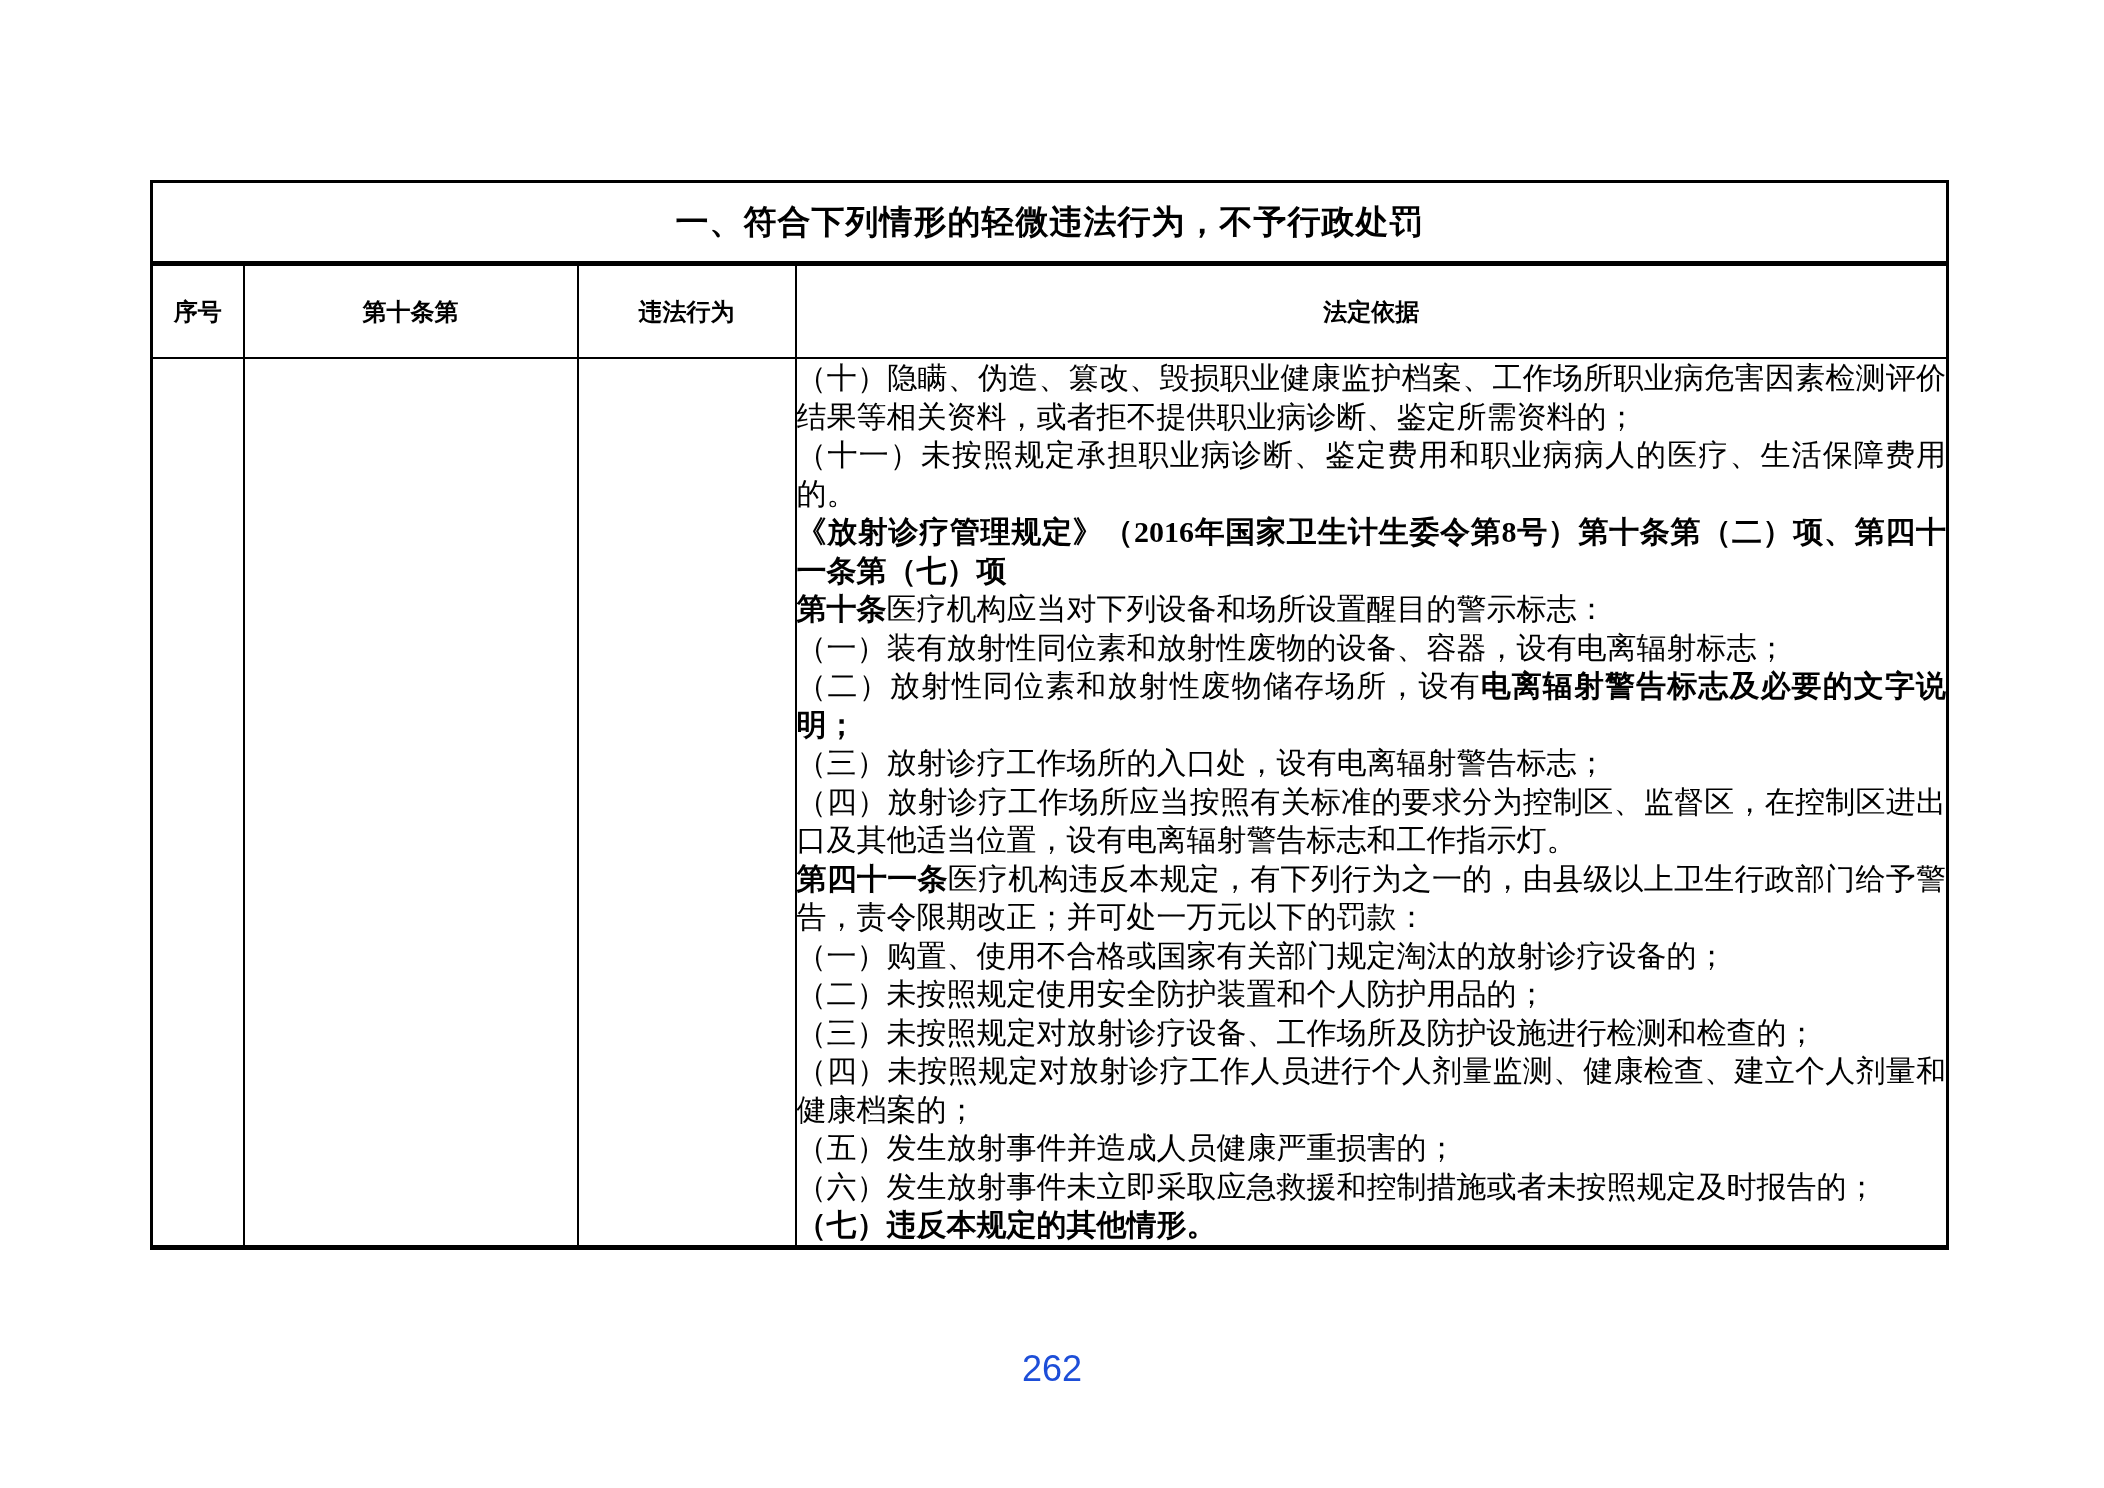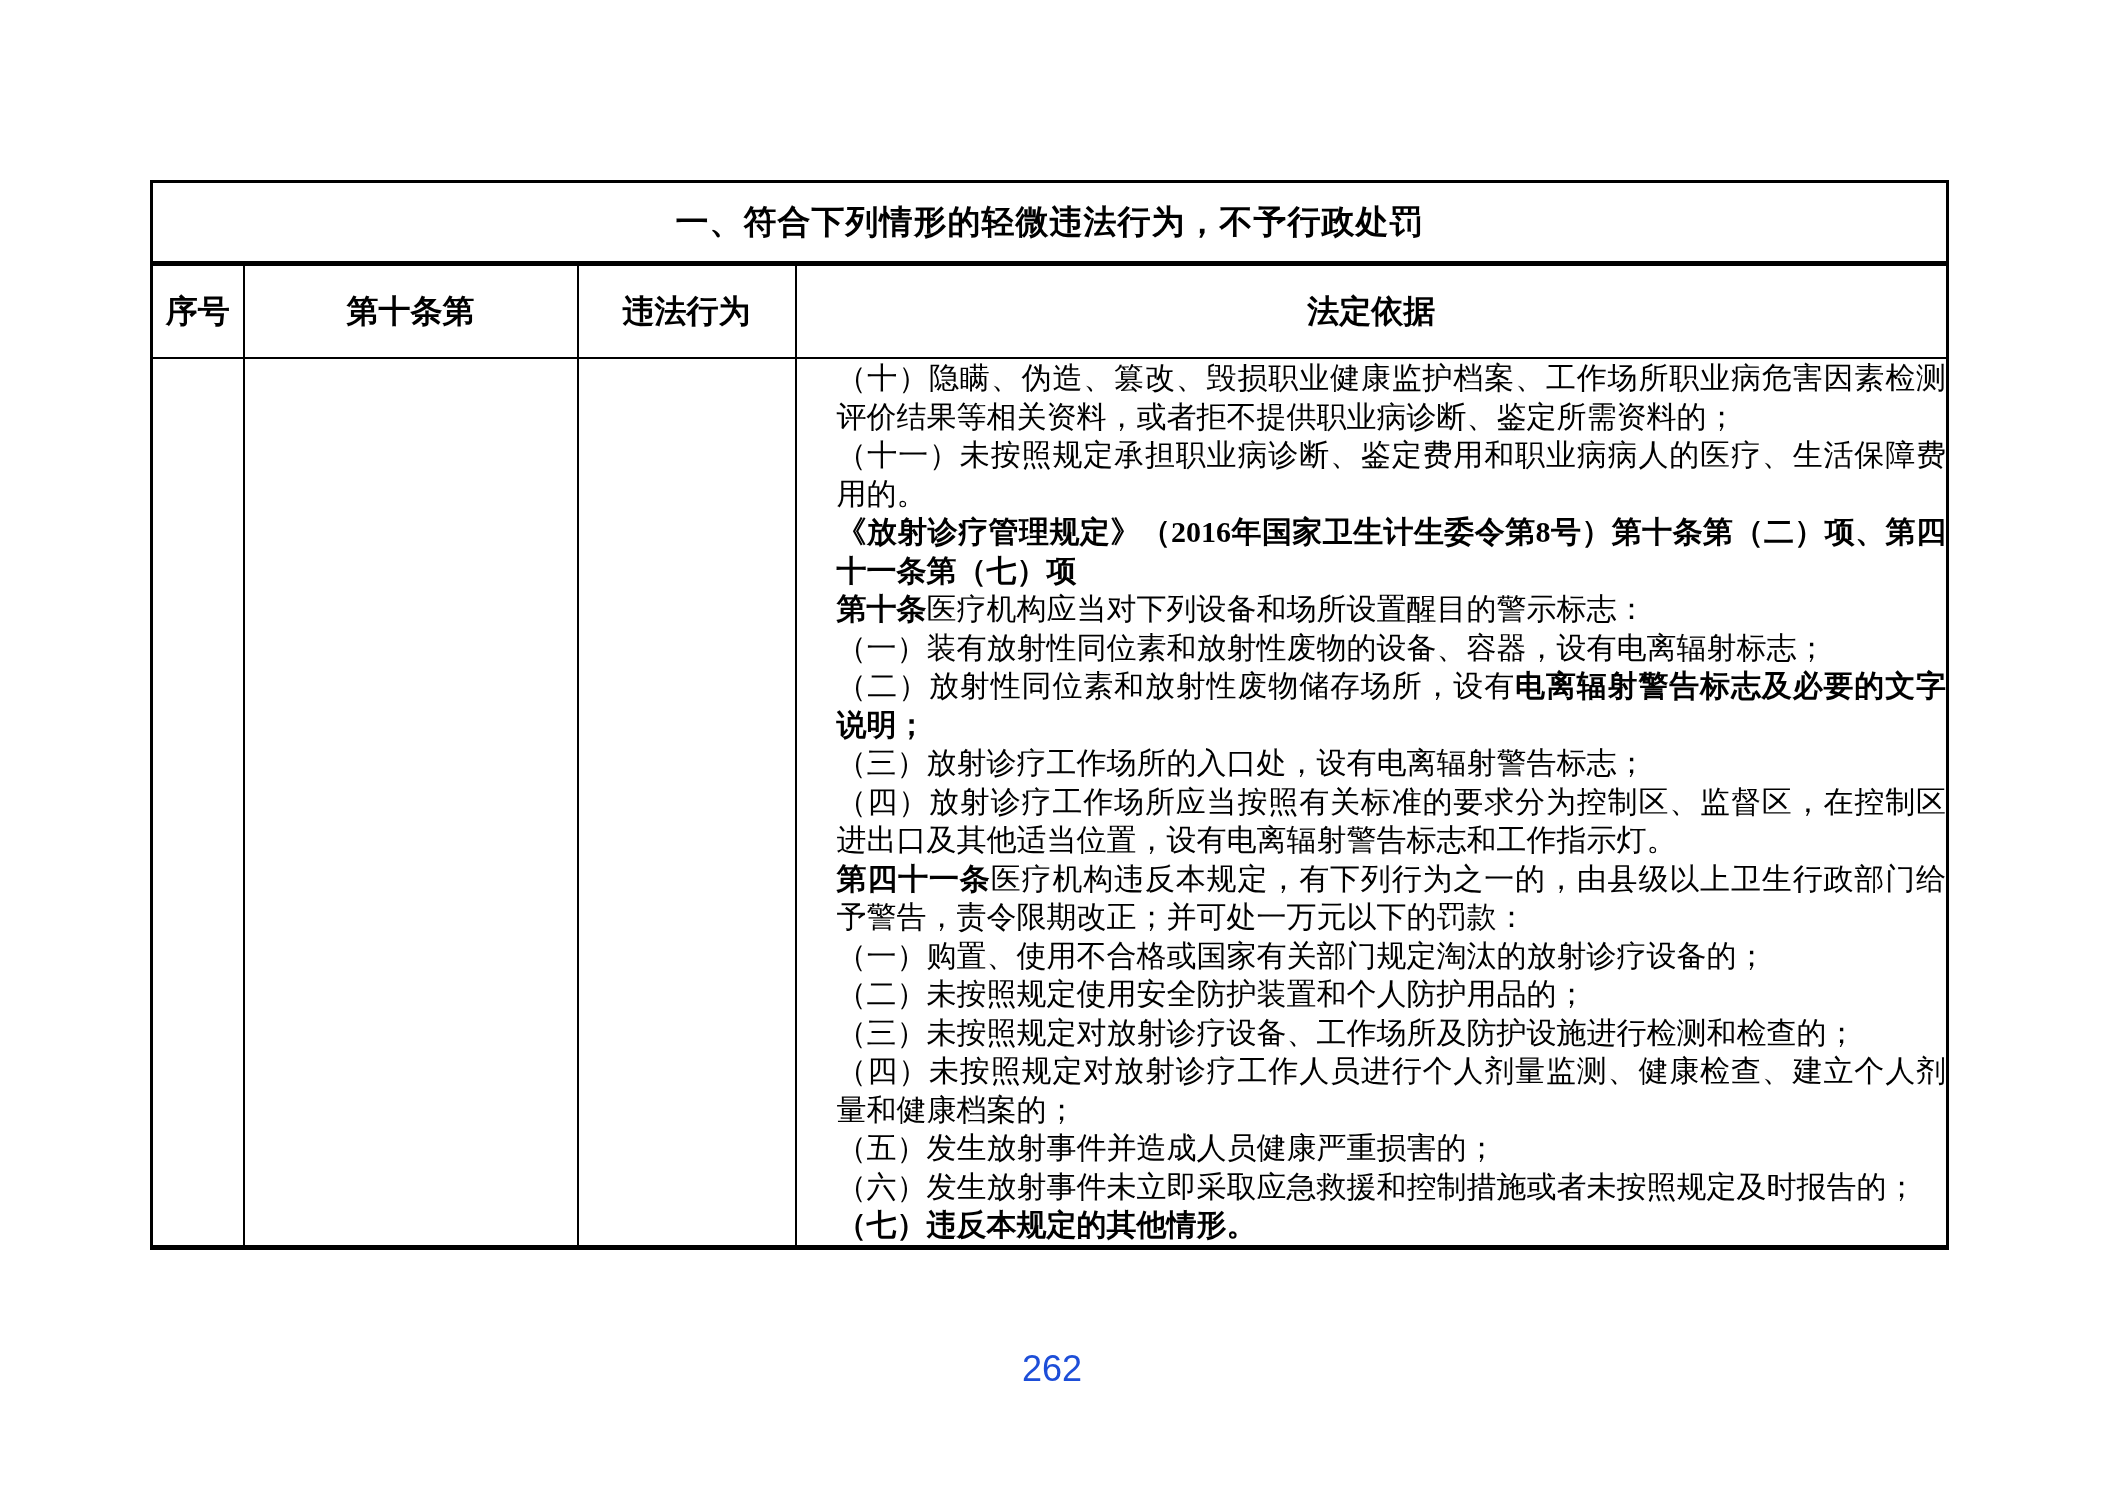--- a/index.html
+++ b/index.html
@@ -39,25 +39,24 @@
     font-weight: bold;
     font-size: 33px;
     border-bottom: 5px solid #000000;
     letter-spacing: 1px;
   }
   .header-row th {
     height: 91px;
     text-align: center;
     vertical-align: middle;
     font-weight: bold;
-    font-size: 32px;
+    font-size: 24px;
   }
   .body-row td {
     height: 859px;
-    padding-left: 40px;
   }
   .legal-cell {
     padding: 7px 16px 6px 8px;
     font-size: 30px;
     line-height: 38.5px;
     text-align: justify;
   }
   .para {
     margin: 0;
   }

